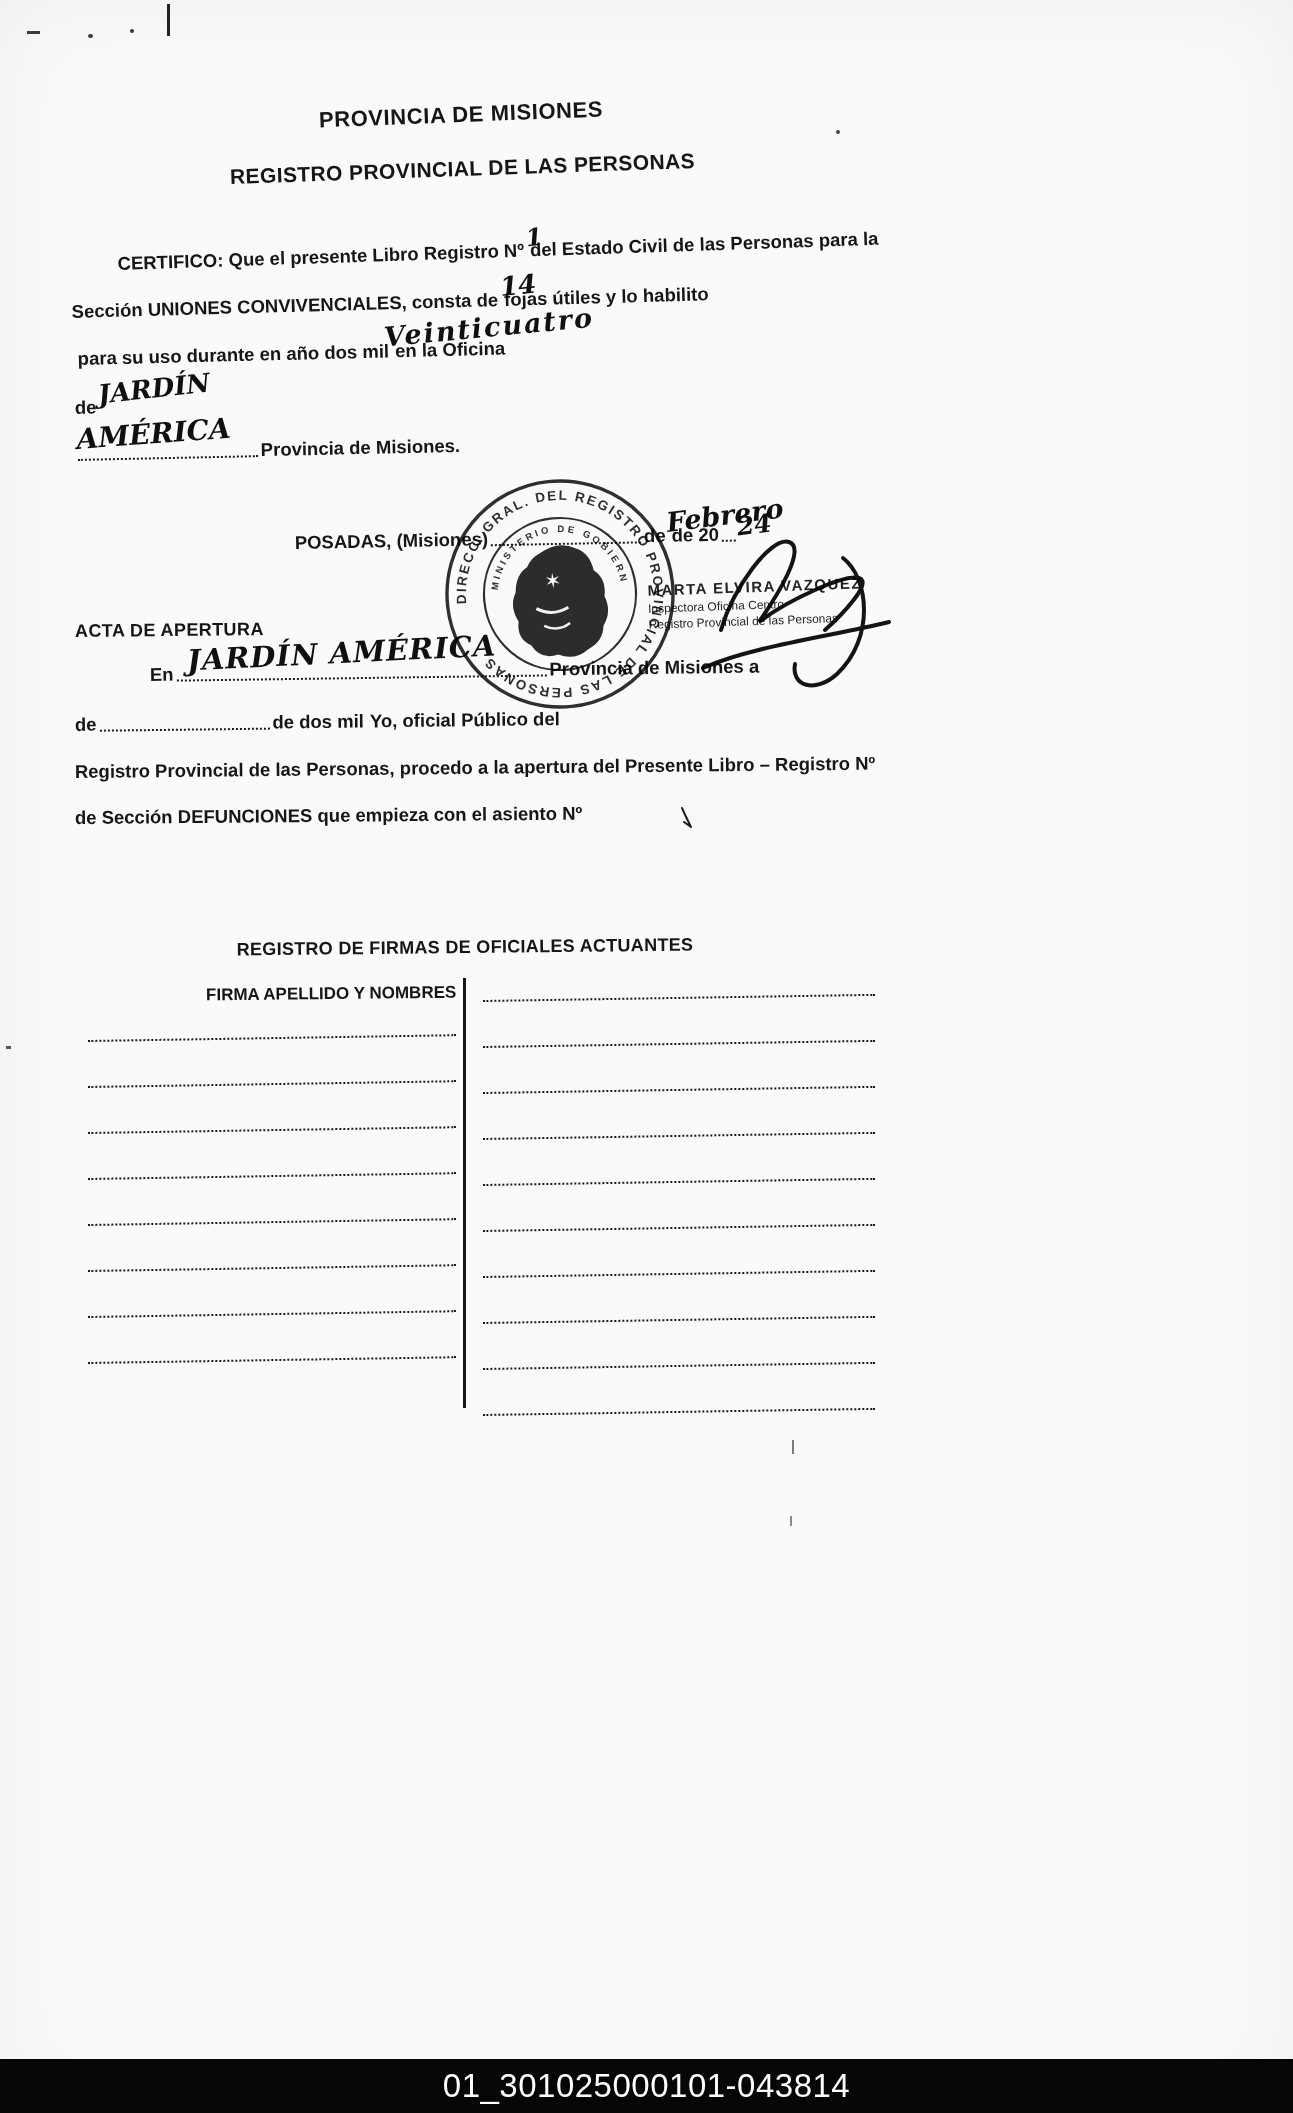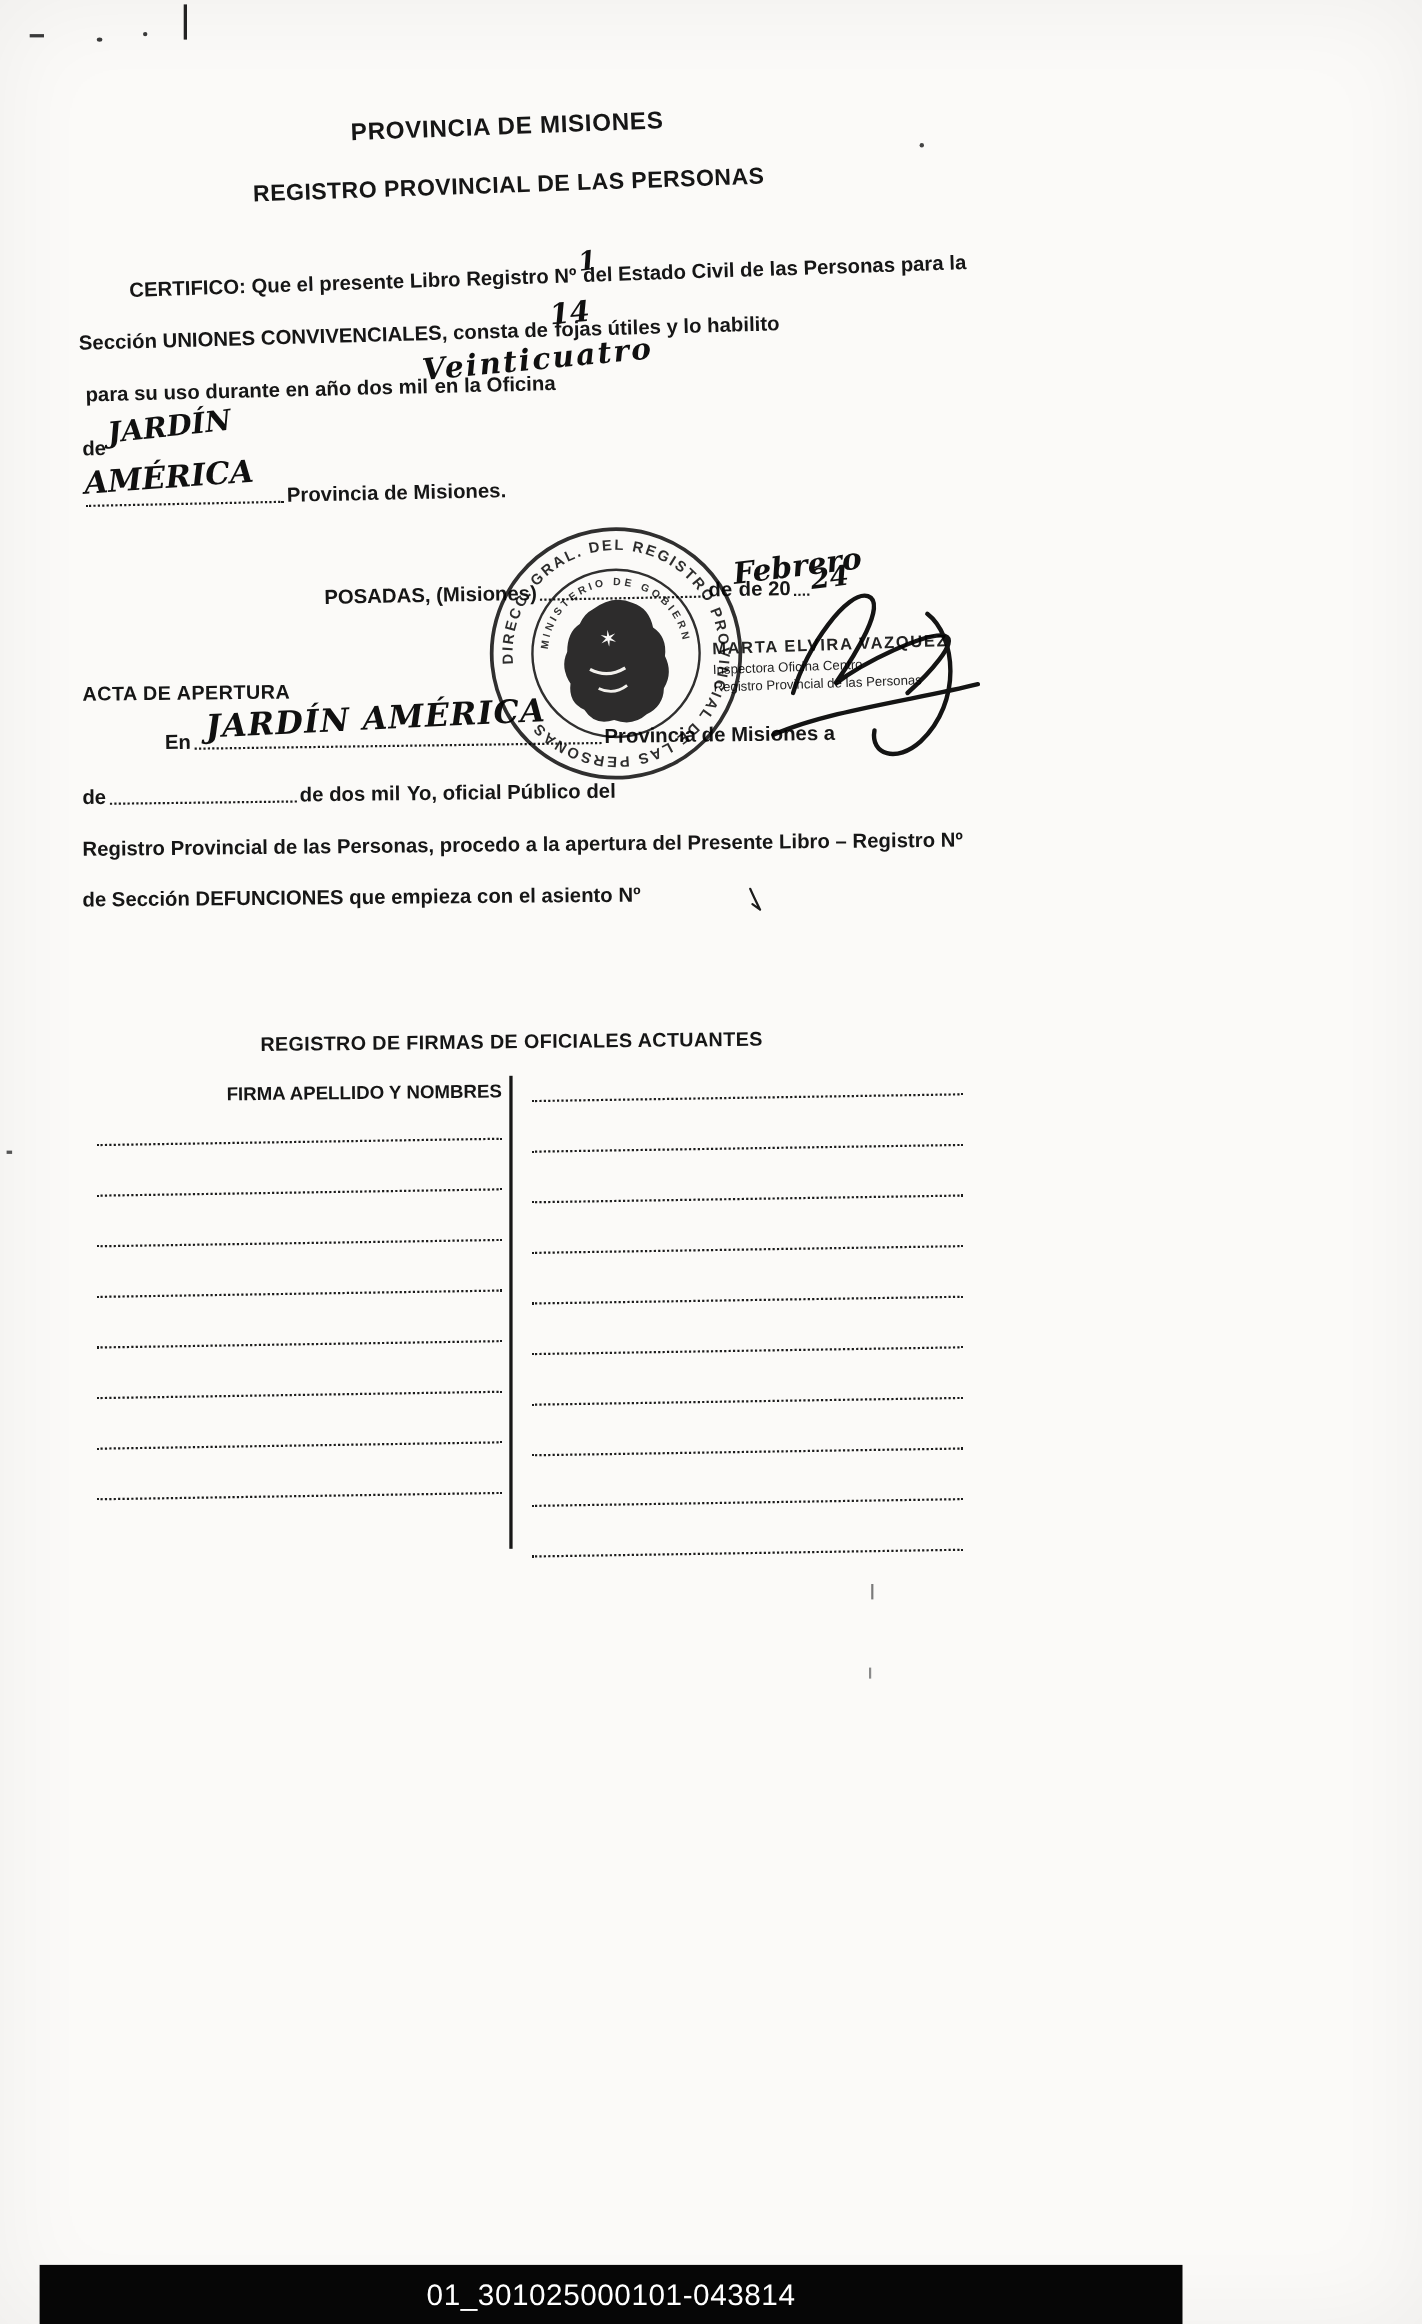--- a/index.html
+++ b/index.html
@@ -52,21 +52,21 @@
   
   .sig-title{position:absolute;left:230px;top:937px;width:470px;text-align:center;font-size:18px;font-weight:700;letter-spacing:.3px;transform:rotate(-.6deg);}
   .col-header{position:absolute;left:206px;top:984px;font-size:17px;font-weight:700;transform:rotate(-.6deg);}
   .divider{position:absolute;left:463px;top:978px;width:3px;height:430px;background:#171717;}
   .sig-col{position:absolute;}
   .sig-col .sig-line{height:44px;border-bottom:2.6px dotted #1b1b1b;transform:rotate(-.9deg);transform-origin:left center;}
   .sig-col.left{left:88px;top:996px;width:368px;}
   .sig-col.right{left:483px;top:956px;width:392px;}
 
   
-  .footer-bar{position:absolute;left:0;top:2059px;width:1039px;height:54px;background:#060606;color:#fff;display:flex;align-items:center;justify-content:center;font-size:27px;letter-spacing:.5px;margin-left:36px;}
+  .footer-bar{position:absolute;left:0;top:2059px;width:1293px;height:54px;background:#060606;color:#fff;display:flex;align-items:center;justify-content:center;font-size:33px;letter-spacing:.5px;}
 
   
   .artifact{position:absolute;background:#222;}
   .a-bar{left:167px;top:4px;width:3px;height:32px;}
   .a-dash{left:27px;top:31px;width:13px;height:3px;background:#3a3a3a;}
   .a-dot1{left:88px;top:34px;width:5px;height:4px;border-radius:50%;background:#3a3a3a;}
   .a-dot2{left:130px;top:29px;width:4px;height:4px;border-radius:50%;background:#3a3a3a;}
   .a-dot3{left:836px;top:130px;width:4px;height:4px;border-radius:50%;background:#444;}
   .a-dotL{left:6px;top:1046px;width:5px;height:3px;background:#555;}
   .a-v1{left:792px;top:1440px;width:2px;height:14px;background:#7a7a7a;}

